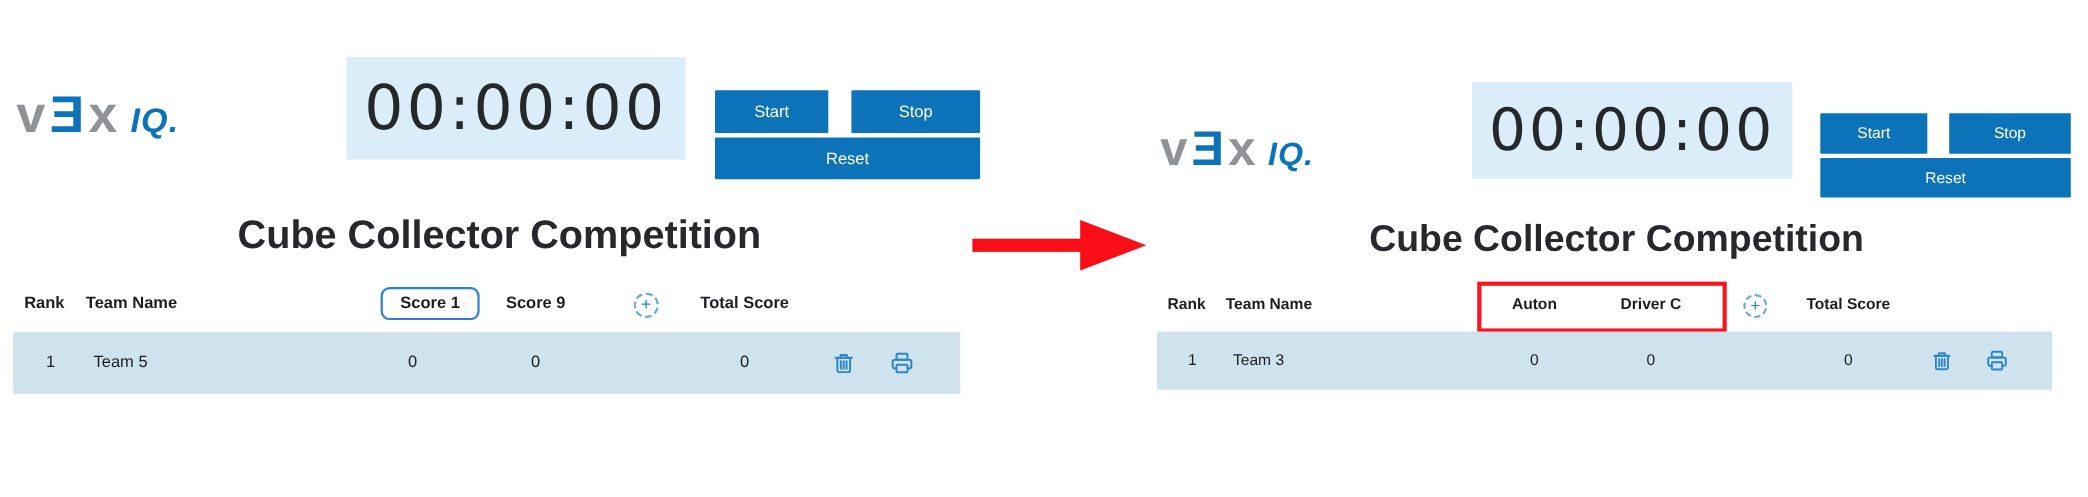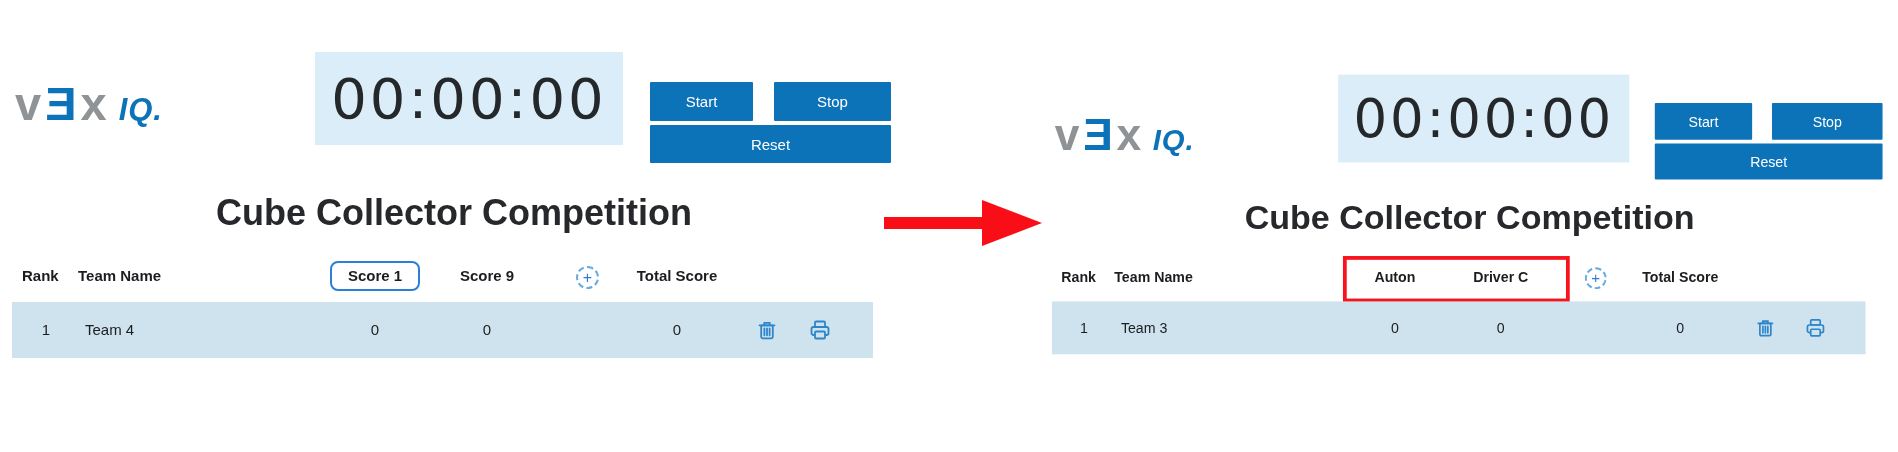--- a/index.html
+++ b/index.html
@@ -35,21 +35,21 @@
 
   
   .title { position:absolute; left:0; top:192px; width:888px; text-align:center;
            font-size:36px; font-weight:700; color:#26282c; letter-spacing:0px; }
 
   
   .th { position:absolute; top:258px; height:36px; line-height:36px; font-size:15px; font-weight:600; color:#1b1d20; }
   .h-rank  { left:12px; }
   .h-team  { left:68px; }
   .h-s1    { left:320px; width:90px; text-align:center; font-weight:700; }
-  .h-s1--box { top:261px; height:30px; line-height:26px; border:2px solid #2b7fd6; border-radius:8px; background:#fff; }
+  .h-s1--box { top:261px; height:30px; line-height:26px; border:2px solid #2b7fd6; border-radius:8px; background:#fff;margin-left:16px; }
   .h-s2    { left:432px; width:90px; text-align:center; font-weight:700; }
   .h-total { left:612px; width:110px; text-align:center; }
   .plus-icon { position:absolute; left:566px; top:266px; width:23px; height:23px; border:2px dashed #6aabde;
                border-radius:50%; color:#2b7fd0; font-size:16px; line-height:19px; text-align:center; cursor:pointer; }
   .red-box { position:absolute; left:310px; top:254px; width:240px; height:49px; border:4px solid #f8141c; }
 
   
   .row { position:absolute; left:2px; top:302px; width:861px; height:56px; background:#cfe3ee;
          font-size:15px; color:#1b1d20; }
   .cell { position:absolute; top:0; height:56px; line-height:56px; }
@@ -92,21 +92,21 @@
 
     <span class="th h-rank">Rank</span>
     <span class="th h-team">Team Name</span>
     <span class="th h-s1 h-s1--box">Score 1</span>
     <span class="th h-s2">Score 9</span>
     <span class="plus-icon">+</span>
     <span class="th h-total">Total Score</span>
 
     <div class="row">
       <span class="cell c-rank">1</span>
-      <span class="cell c-team">Team 4</span>
+      <span class="cell c-team">Team 5</span>
       <span class="cell c-s1">0</span>
       <span class="cell c-s2">0</span>
       <span class="cell c-total">0</span>
       <button class="icon-btn icon-trash">
         <svg width="24" height="24" viewBox="0 0 24 24" fill="none" stroke="#2e86ca" stroke-width="1.8" stroke-linecap="round">
           <path d="M9.3 7V4.8h5.4V7"></path>
             <line x1="4.5" y1="7.3" x2="19.5" y2="7.3"></line>
           <rect x="6.2" y="7.3" width="11.6" height="13" rx="1.5"></rect>
           <line x1="9.4" y1="10.5" x2="9.4" y2="17.3"></line>
             <line x1="12" y1="10.5" x2="12" y2="17.3"></line>

